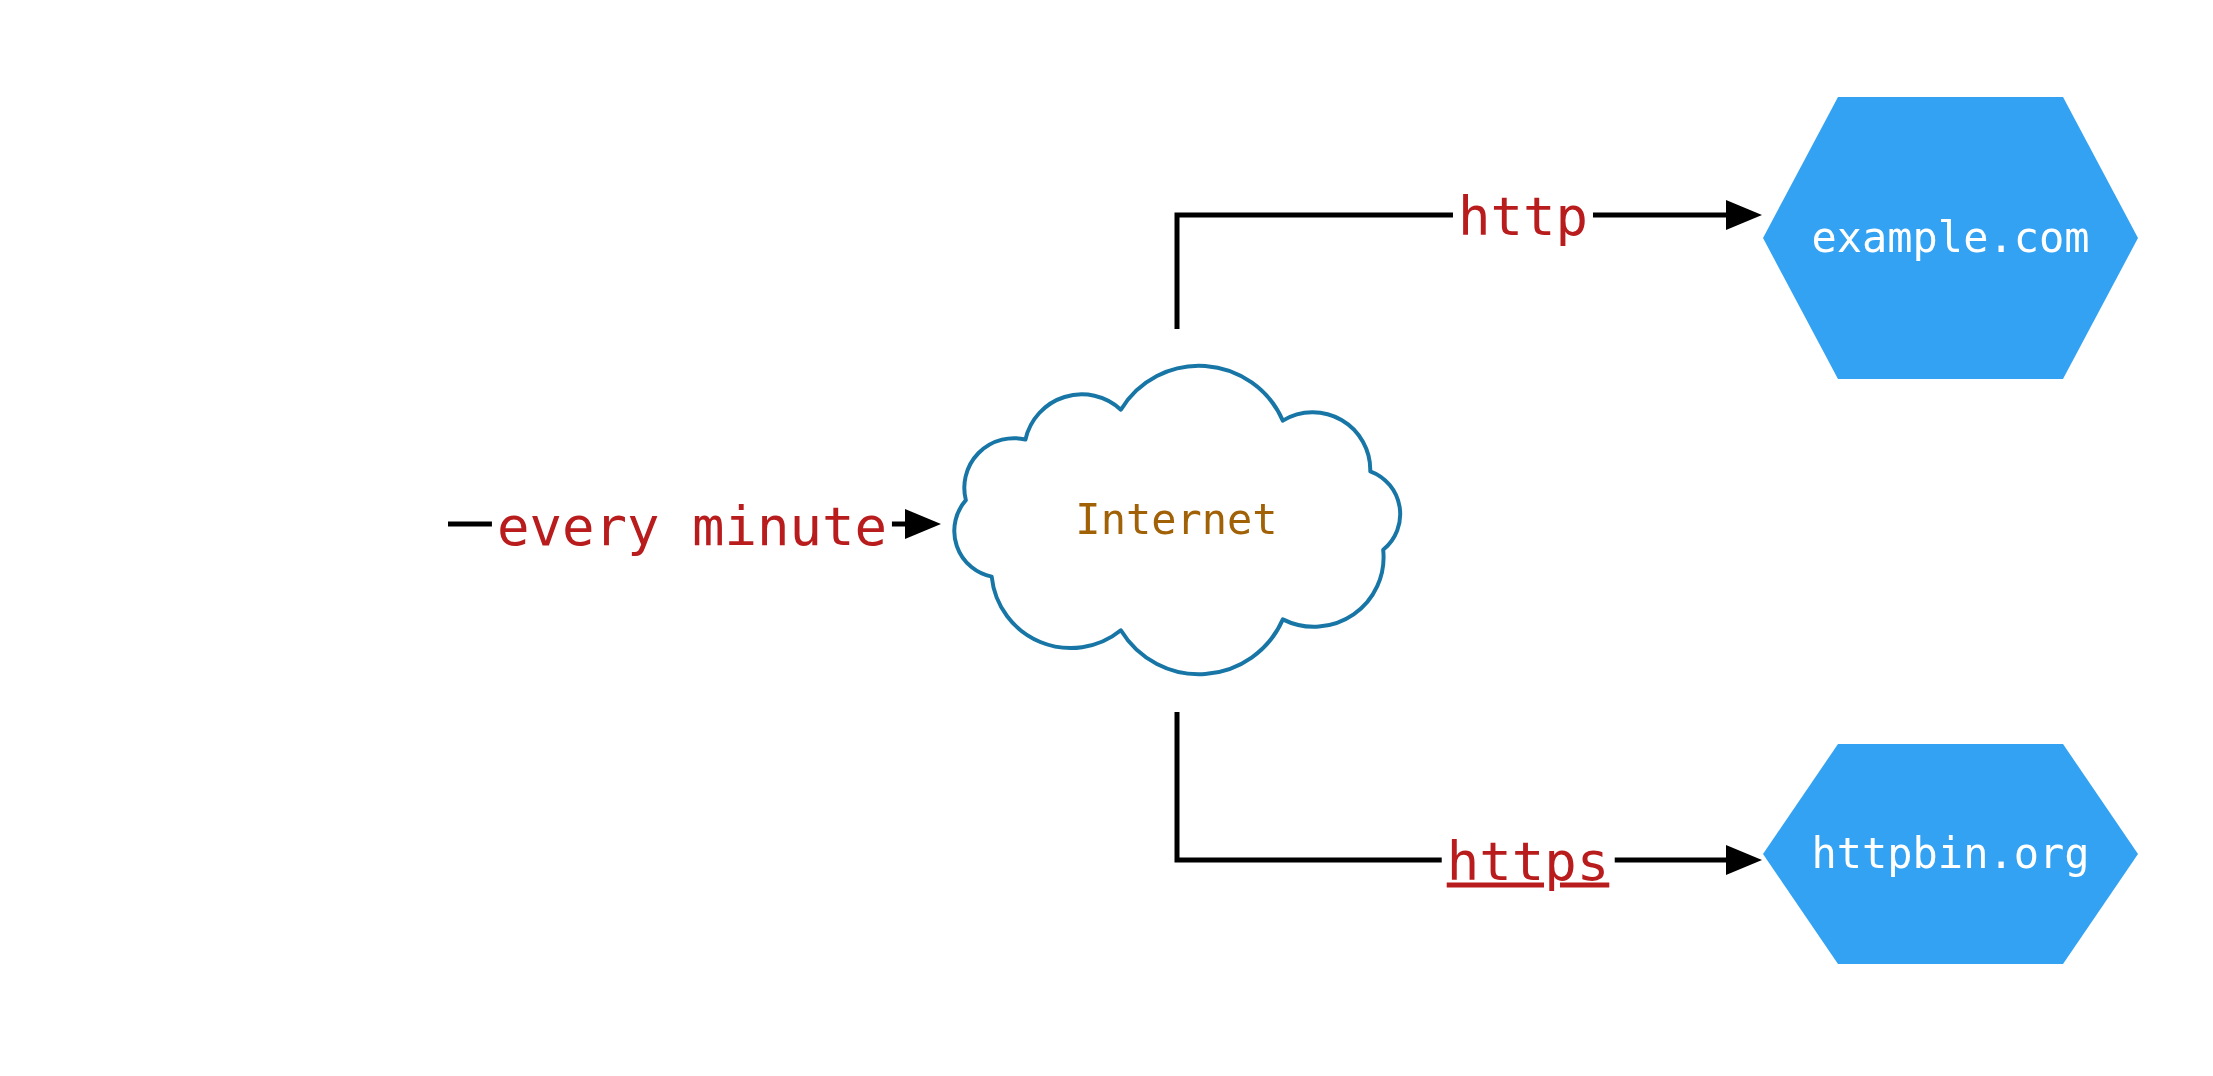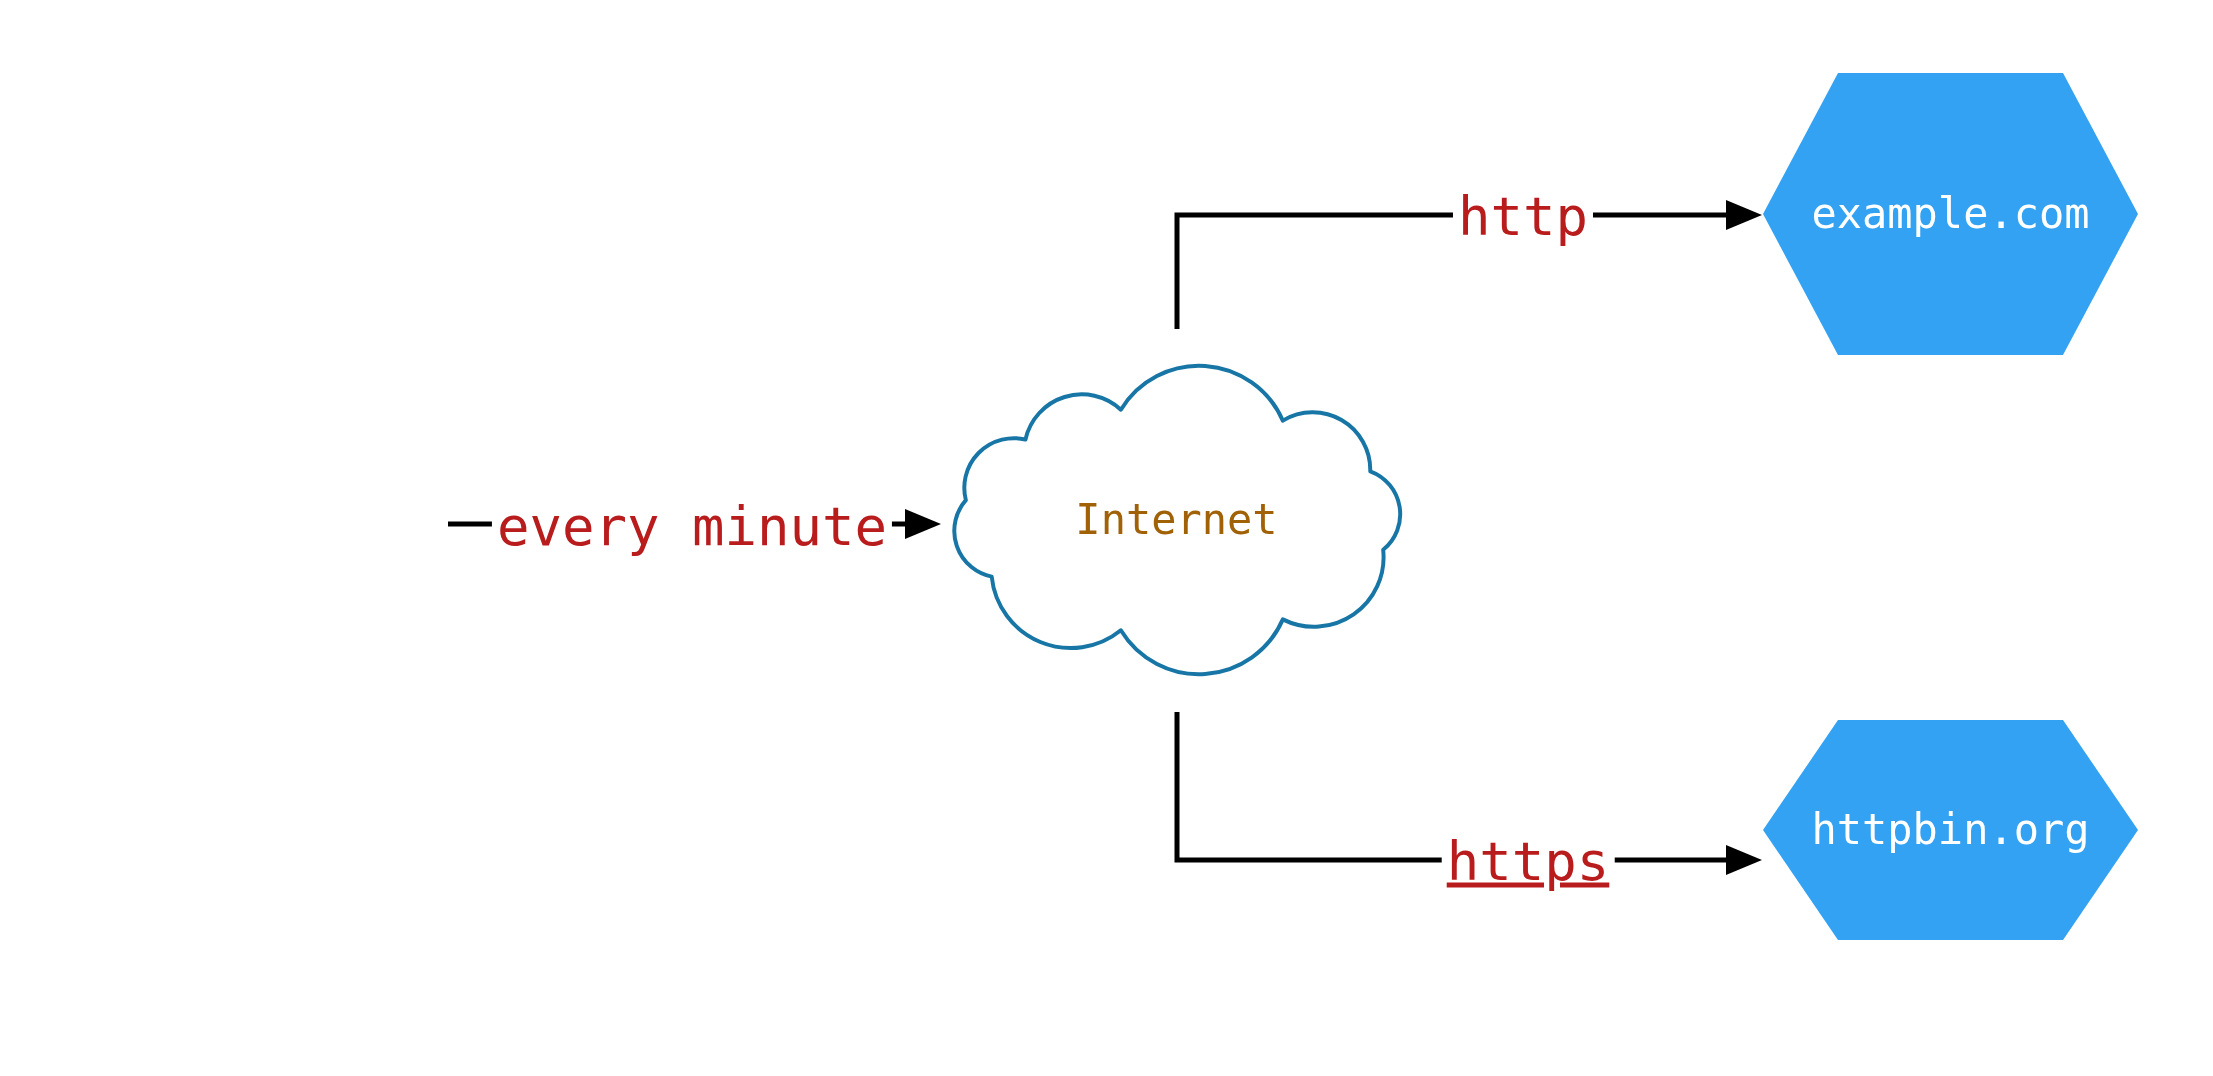--- a/index.html
+++ b/index.html
@@ -41,20 +41,21 @@
     position: absolute;
     background: var(--node-fill);
     clip-path: polygon(0% 50%, 20% 0%, 80% 0%, 100% 50%, 80% 100%, 20% 100%);
     display: flex;
     align-items: center;
     justify-content: center;
     text-align: right;
     color: var(--node-text);
     font-size: 42px;
     line-height: 1.2;
+    margin-top: 24px;
   }
   .hex-monitoring { left: 75px;   top: 383px; width: 373px; height: 284px; }
   .hex-example    { left: 1763px; top: 73px;  width: 375px; height: 282px; }
   .hex-httpbin    { left: 1763px; top: 720px; width: 375px; height: 220px; }
   .cloud-node {
     position: absolute;
     left: 943px; top: 385px;
     width: 467px; height: 270px;
   }
   .cloud-node svg { position: absolute; left: 0; top: 0; overflow: visible; }

